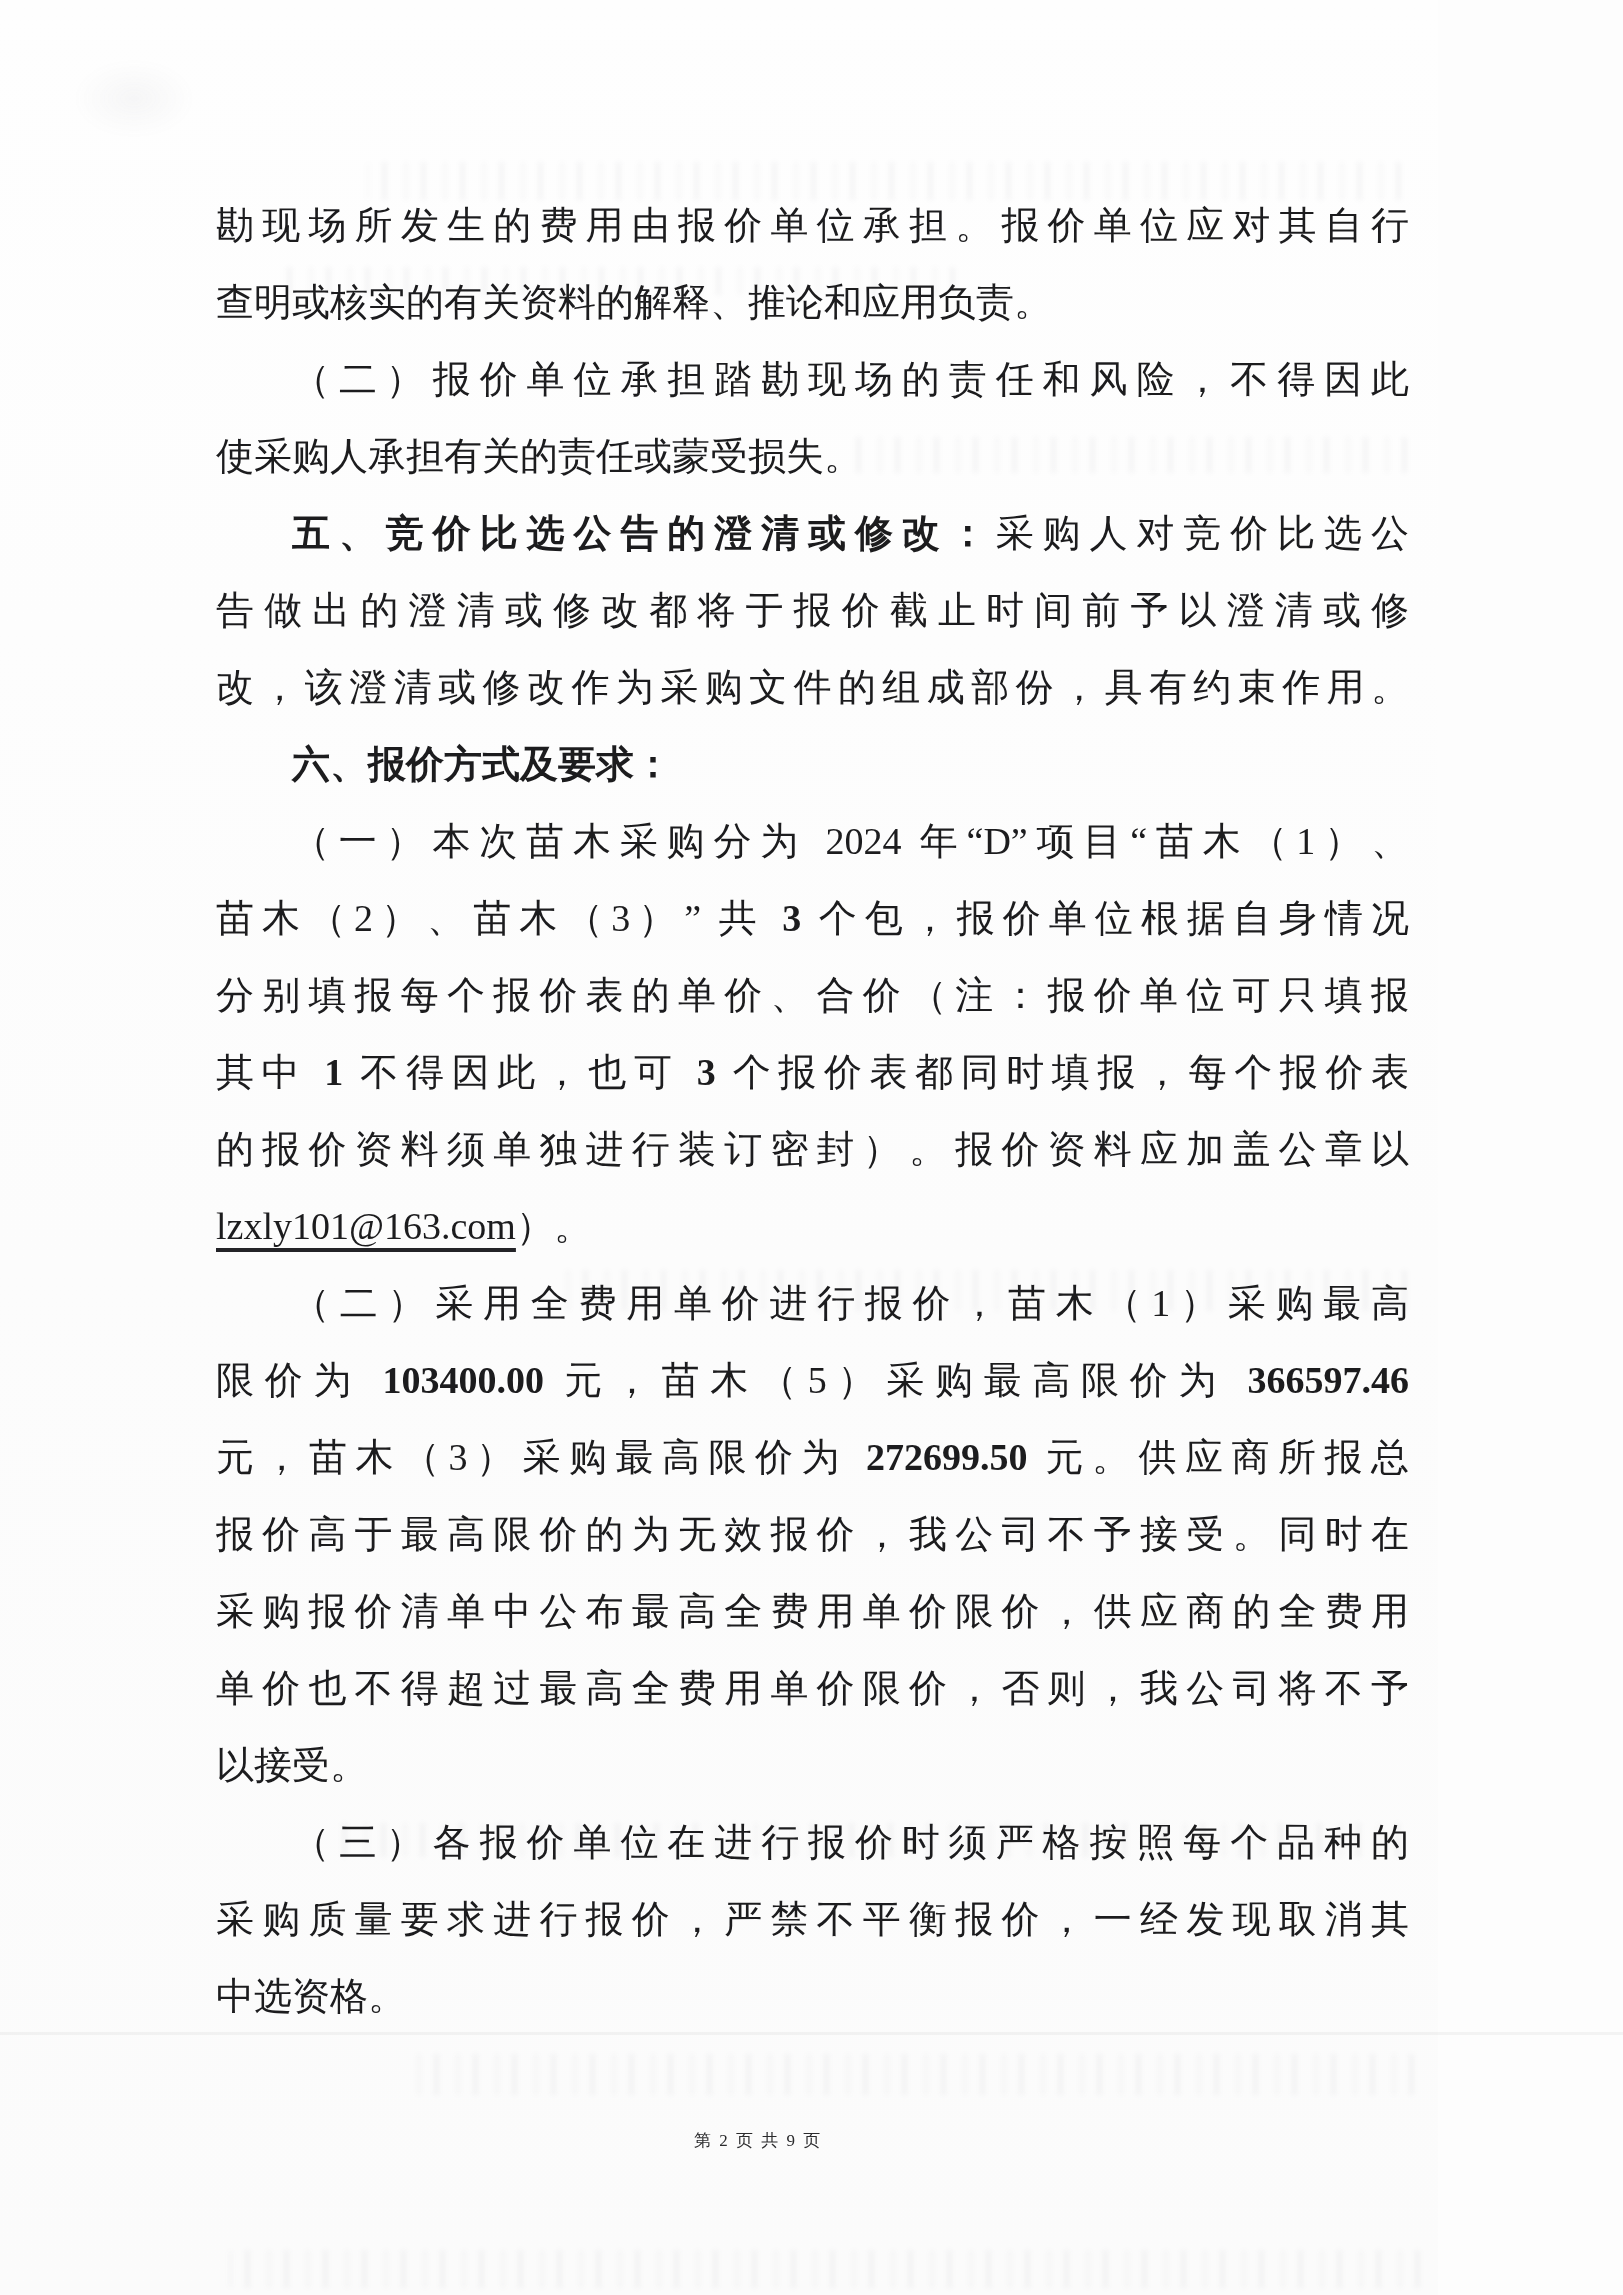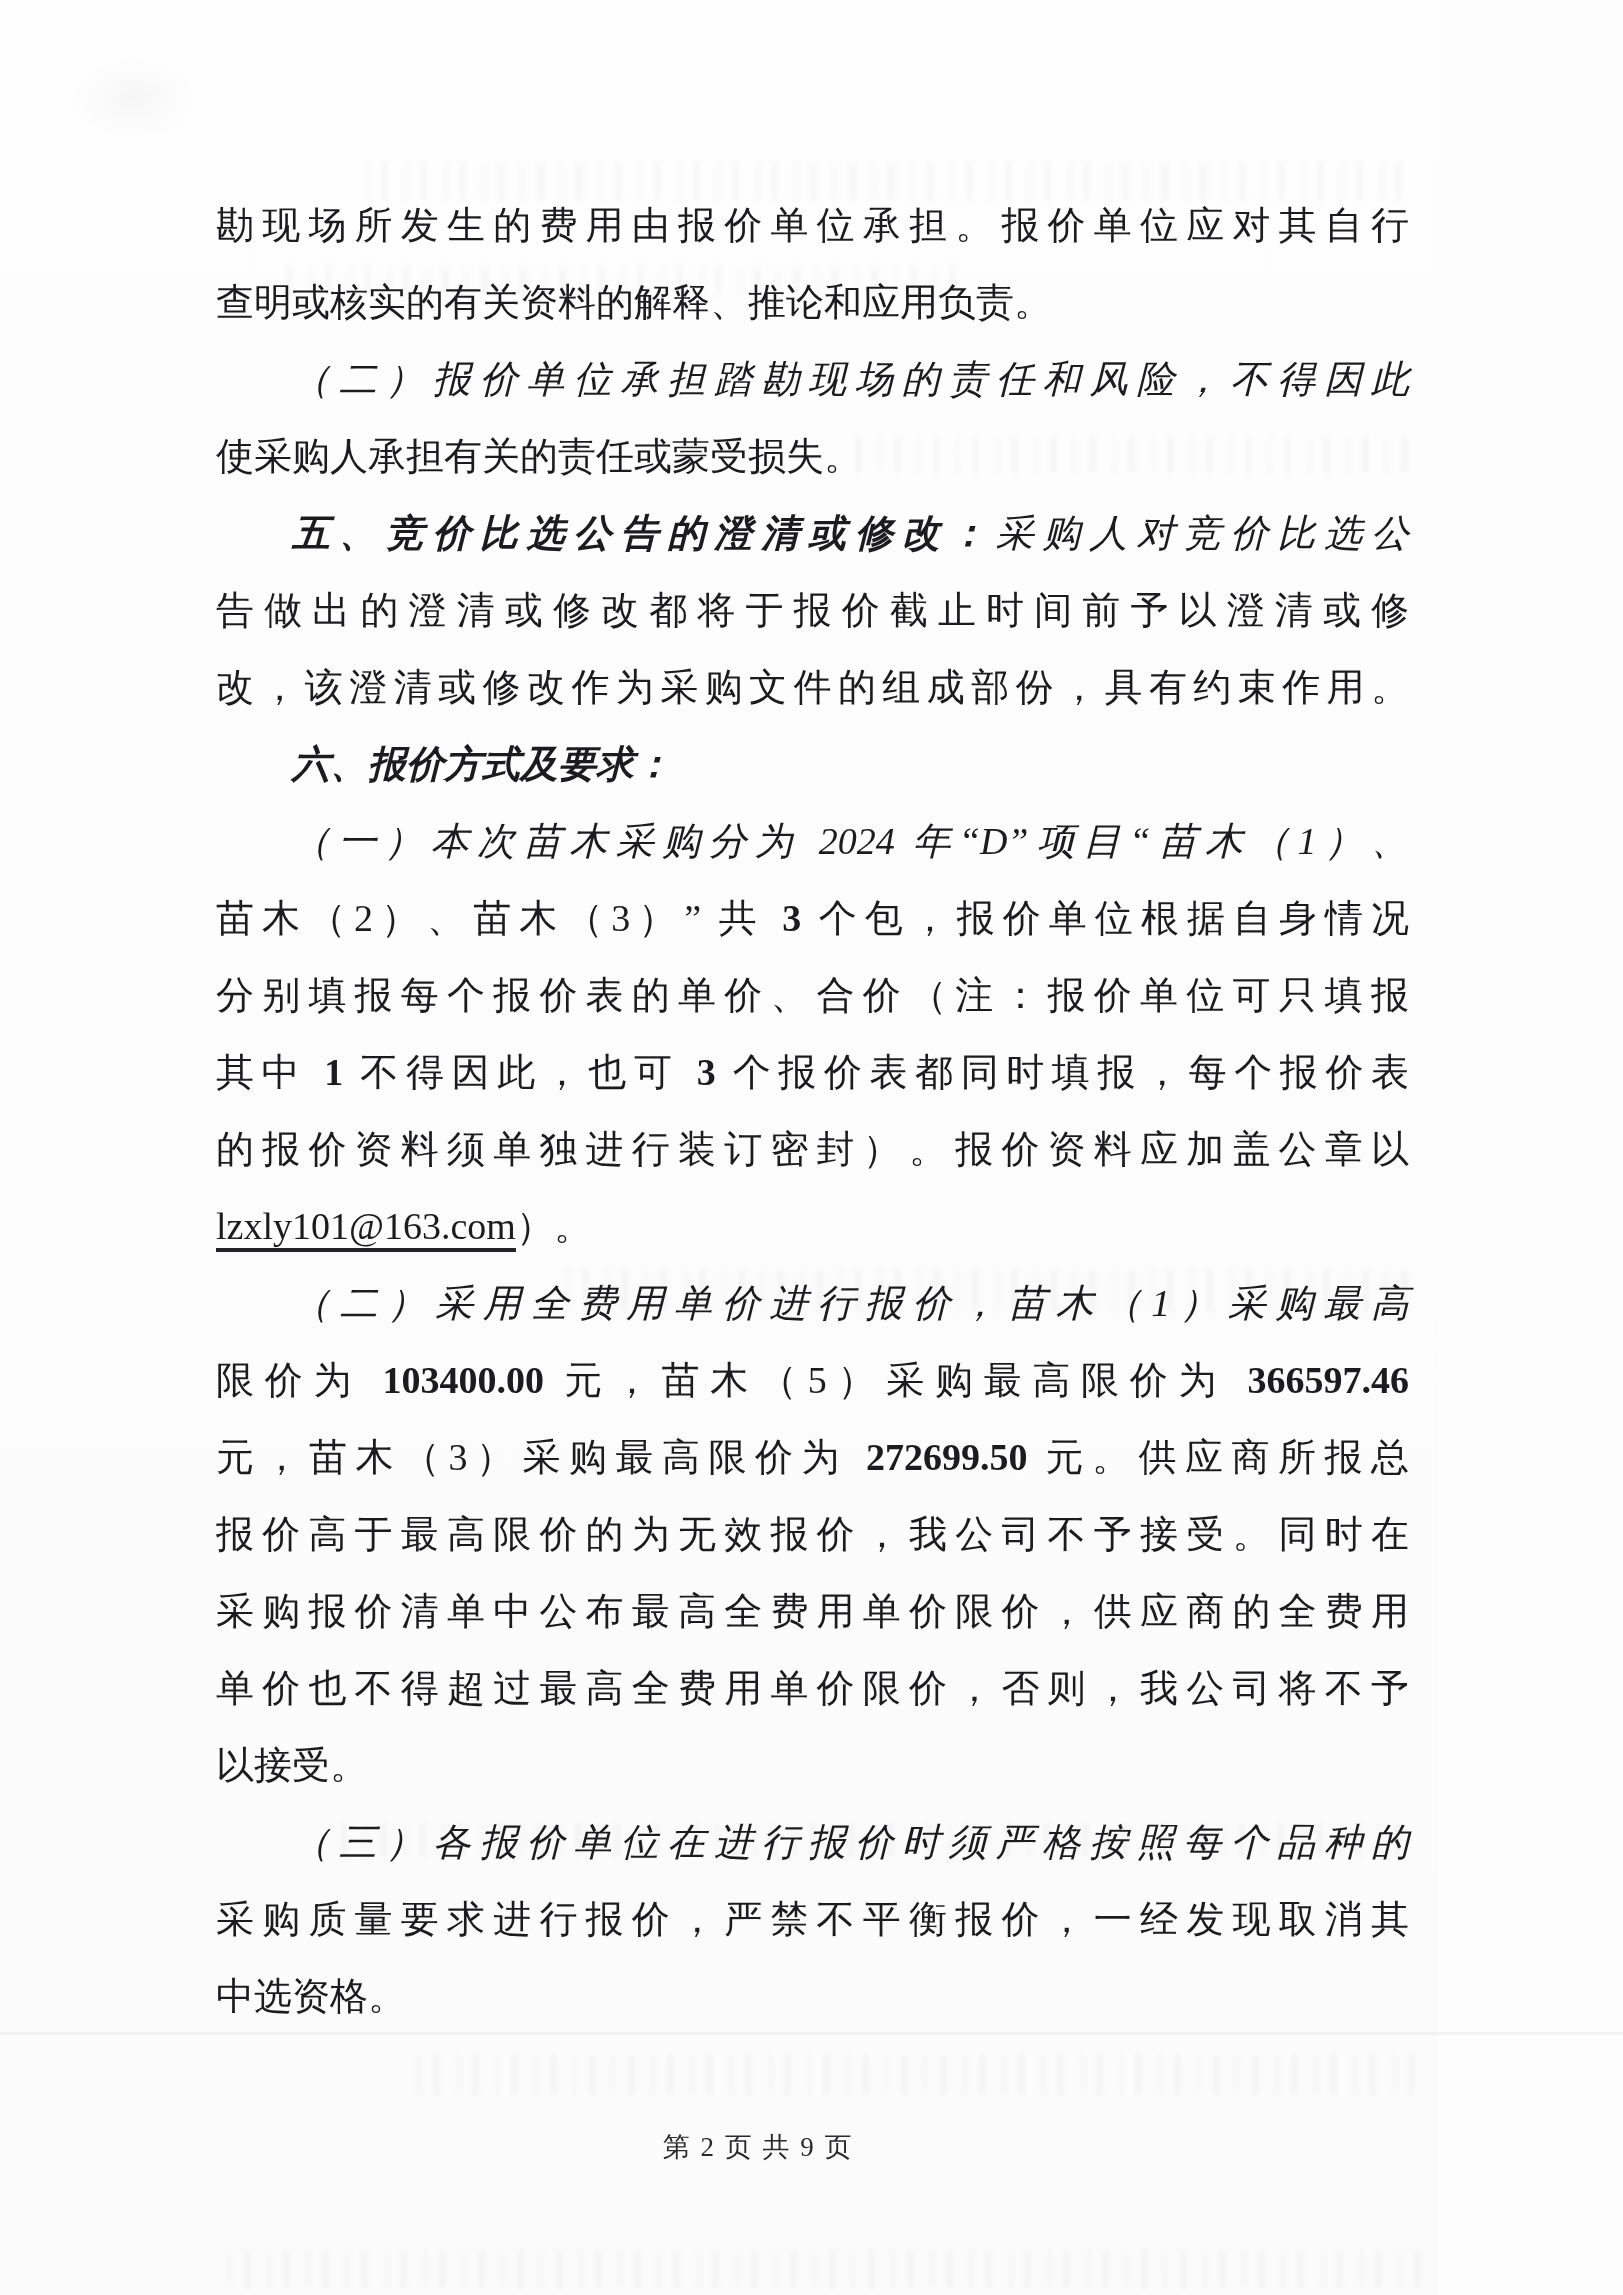--- a/index.html
+++ b/index.html
@@ -34,37 +34,36 @@
     letter-spacing: 0;
     white-space: pre-wrap;
   }
   .line.just {
     text-align: justify;
     text-align-last: justify;
     text-justify: inter-character;
   }
   .line.ind {
     text-indent: 76px;
-    font-style: italic;
   }
   .b { font-weight: 700; }
   .u {
     text-decoration: underline;
     text-decoration-thickness: 3.9px;
     text-underline-offset: 9.2px;
     text-decoration-color: #232327;
   }
   
   .footer {
     position: absolute;
     top: 2129px;
     left: 0;
     width: 1516px;
     text-align: center;
-    font-size: 27px;
+    font-size: 17px;
     color: #2a2a2c;
     letter-spacing: 2px;
     white-space: pre;
   }
   
   .scan-band {
     position: absolute;
     left: 0;
     top: 2032px;
     width: 1623px;

